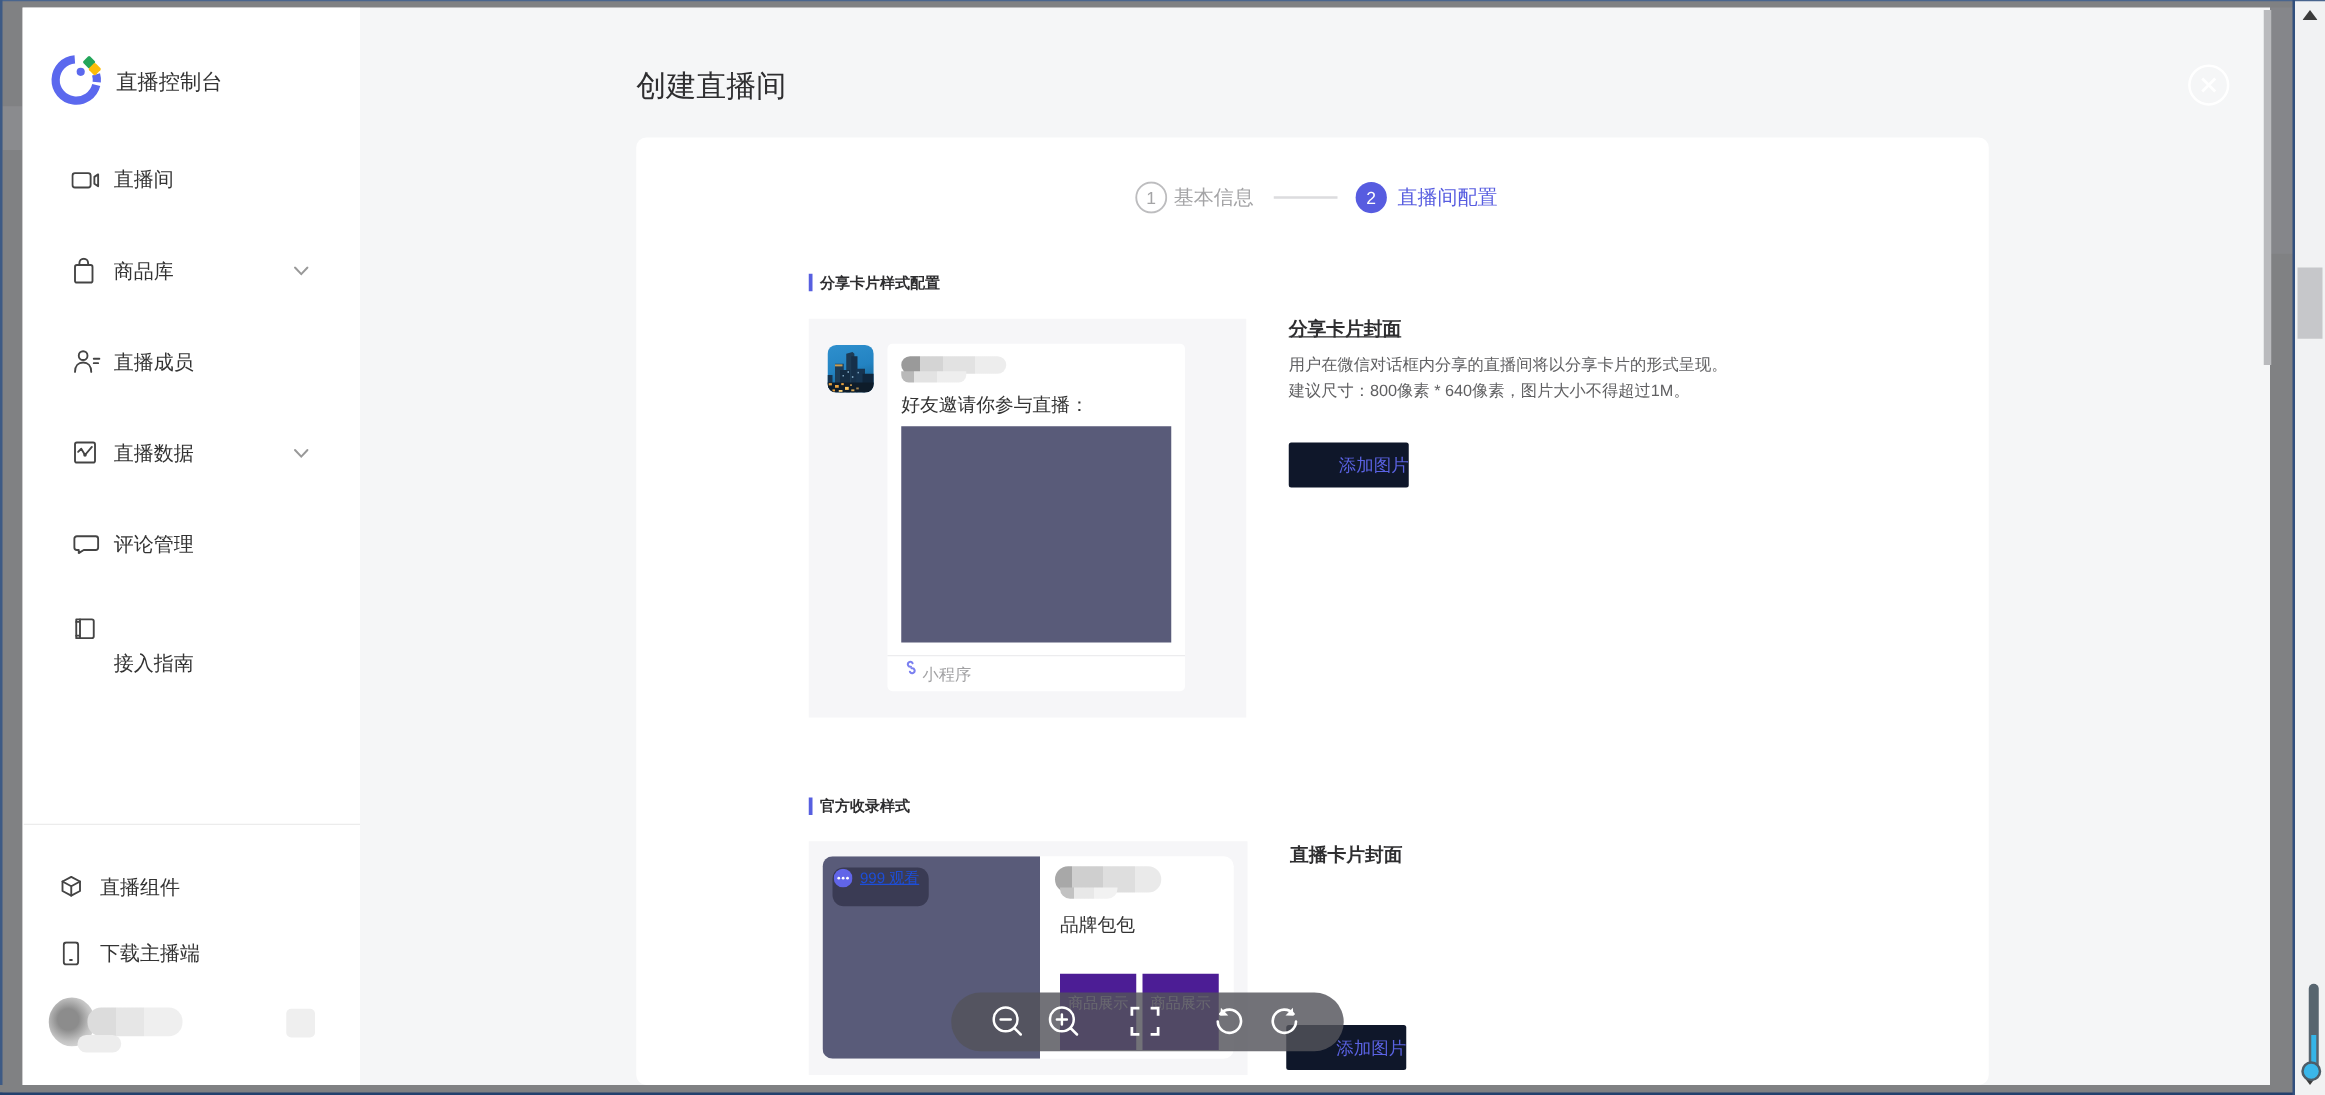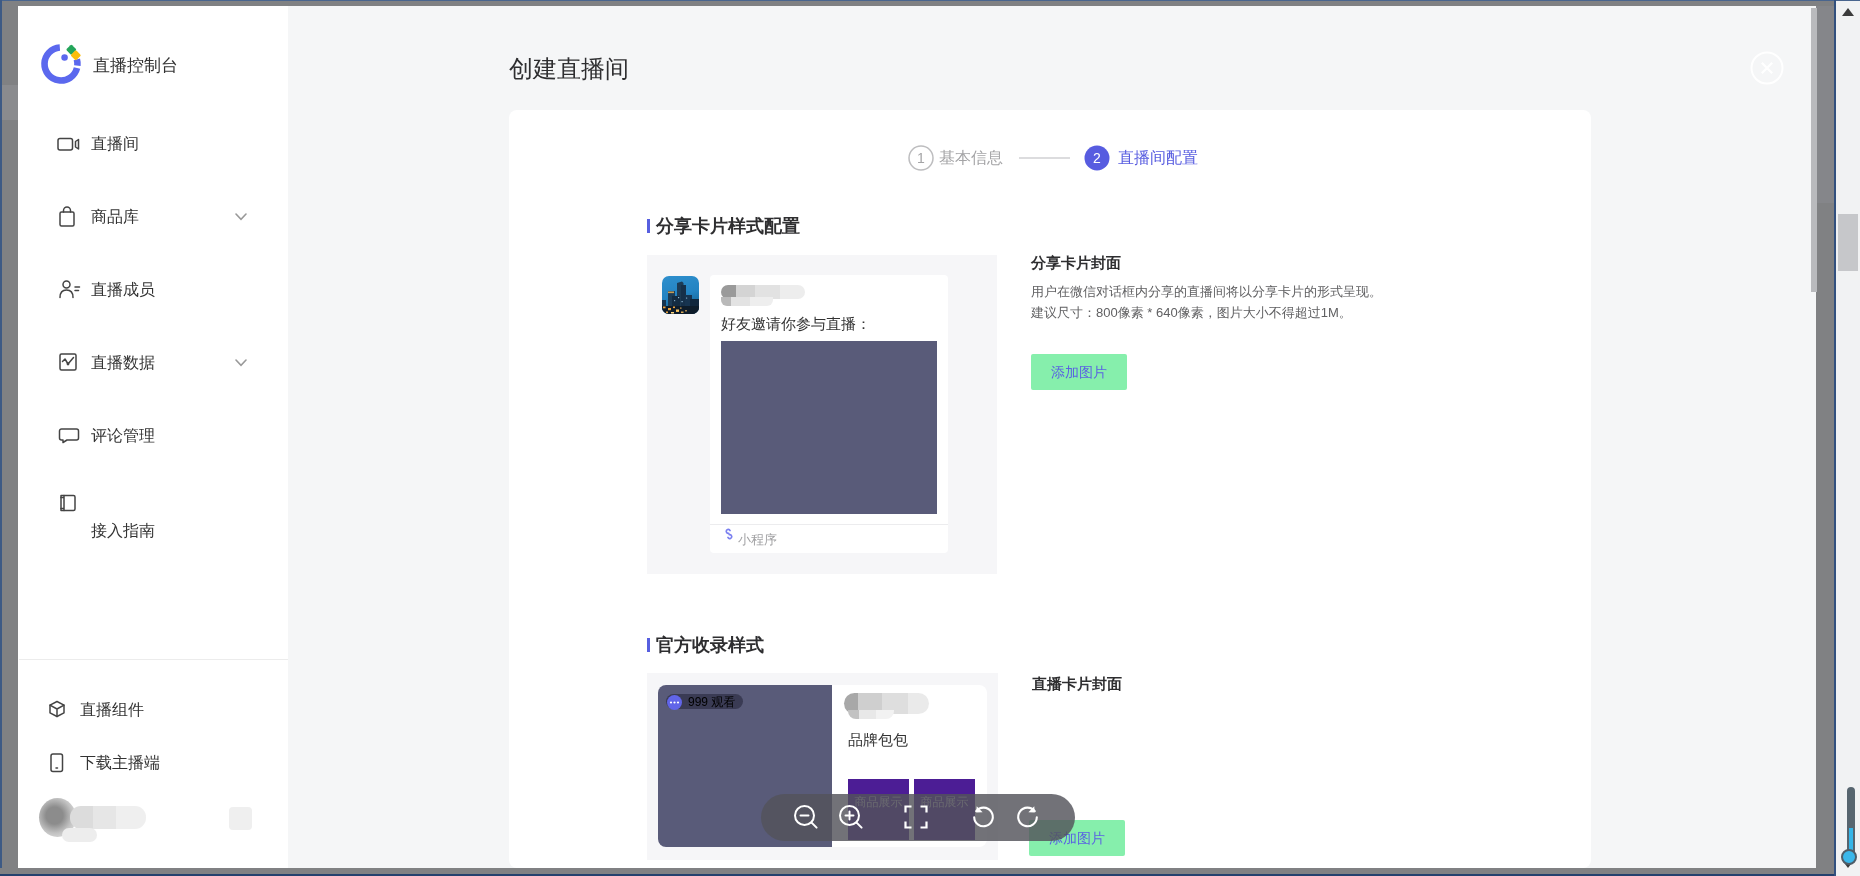--- a/index.html
+++ b/index.html
@@ -156,30 +156,30 @@
           <svg class="abs" style="left:13px;top:253px;" width="12" height="12" viewBox="0 0 14 14" fill="none" stroke="#7b80f0" stroke-width="1.9" stroke-linecap="round">
             <g transform="rotate(-18 7 7)">
               <path d="M9.4 3.6 A2.3 2.3 0 1 0 7.0 6.2"></path>
               <path d="M4.6 10.4 A2.3 2.3 0 1 0 7.0 7.8"></path>
             </g>
           </svg>
           <div class="abs" style="left:28px;top:256px;font-size:13px;color:#a2a2a4;">小程序</div>
         </div>
       </div>
 
-      <div class="abs h2" style="left:522px;top:144px;">分享卡片封面</div>
+      <div class="abs h2" style="left:522px;top:144px;text-decoration:underline;">分享卡片封面</div>
       <div class="abs p1" style="left:522px;top:171px;">用户在微信对话框内分享的直播间将以分享卡片的形式呈现。<br>建议尺寸：800像素 * 640像素，图片大小不得超过1M。</div>
       <div class="abs btn-grey" style="left:522px;top:244px;">添加图片</div>
 
       <div class="abs sec-bar" style="left:138px;top:528px;"></div>
       <div class="abs sec-title" style="left:147px;top:527px;">官方收录样式</div>
       <div class="abs" id="panel2" style="left:138px;top:563px;width:351px;height:187px;background:#f6f6f8;">
         <div class="abs" style="left:11px;top:12px;width:329px;height:162px;background:#fff;border-radius:8px;overflow:hidden;">
           <div class="abs" style="left:0;top:0;width:174px;height:162px;background:#595b79;"></div>
-          <div class="abs" id="badge" style="left:8px;top:9px;height:15px;border-radius:9px;background:rgba(30,30,50,0.52);color:#000000;font-size:12px;line-height:17px;padding:0 8px 0 22px;">999 观看</div>
+          <div class="abs" id="badge" style="left:8px;top:9px;height:31px;border-radius:9px;background:rgba(30,30,50,0.52);color:#1d4ed8;font-size:12px;line-height:17px;padding:0 8px 0 22px;text-decoration:underline;">999 观看</div>
           <svg class="abs" style="left:9px;top:10px;" width="15" height="15" viewBox="0 0 15 15">
             <circle cx="7.5" cy="7.5" r="7.5" fill="#6165e8"></circle>
             <circle cx="4" cy="7.5" r="1.1" fill="#fff"></circle>
               <circle cx="7.5" cy="7.5" r="1.1" fill="#fff"></circle>
               <circle cx="11" cy="7.5" r="1.1" fill="#fff"></circle>
           </svg>
           <div class="abs blur2" style="left:186px;top:8px;width:85px;height:21px;"></div>
             <div class="abs" style="left:190px;top:25px;width:46px;height:9px;border-radius:0 0 8px 8px;background:linear-gradient(90deg,#c2c2c2 0 25%,#e8e8e8 25% 60%,#f2f2f2 60%);"></div>
           <div class="abs" style="left:190px;top:46px;font-size:15px;color:#333;">品牌包包</div>
           <div class="abs ph-sq" style="left:190px;top:94px;">商品展示</div>
@@ -238,21 +238,21 @@
 <div class="abs" style="left:0;top:868px;width:1836px;height:6px;background:#808183;"></div>
 <div class="abs" style="left:0;top:874px;width:1836px;height:2px;background:#24416e;"></div>
 <div class="abs" style="left:1834px;top:0;width:2px;height:876px;background:#32507e;"></div>
 
 <style>
   .menu-item { font-size:16px; color:#333; }
   .menu-item2 { font-size:16px; color:#333; }
   .sico { width:24px; height:24px; fill:none; stroke:#444; stroke-width:1.5; stroke-linecap:round; stroke-linejoin:round; }
   .chev { fill:none; stroke:#999; stroke-width:1.6; stroke-linecap:round; }
   .sec-bar { width:3px; height:14px; background:#575fe0; }
-  .sec-title { font-size:18px; font-weight:bold; color:#2e2e30; line-height:16px;text-align:center; }
+  .sec-title { font-size:12px; font-weight:bold; color:#2e2e30; line-height:16px;text-align:center; }
   .h2 { font-size:15px; font-weight:bold; color:#2e2e30; }
   .p1 { font-size:13px; color:#606062; line-height:21px; }
-  .btn-grey { width:96px; height:36px; background:#86efac; color:#5a62e2; font-size:14px; text-align:center; line-height:36px; border-radius:2px; }
+  .btn-grey { width:96px; height:36px; background:#0f172a; color:#5a62e2; font-size:14px; text-align:right; line-height:36px; border-radius:2px; }
   .ph-sq { width:61px; height:61px; background:#4c1d95; color:#c9c9cc; font-size:12px; text-align:center; line-height:46px; }
   .blur1 { background:linear-gradient(90deg,#9a9a9a 0 18%,#d4d4d4 18% 40%,#e2e2e2 40% 70%,#ededed 70%); border-radius:10px; }
   .blur2 { background:linear-gradient(90deg,#a8a8a8 0 16%,#cfcfcf 16% 45%,#dedede 45% 75%,#eaeaea 75%); border-radius:12px; }
   #qmark { display:inline-block; width:14px; height:14px; border:1px solid #5f5f61; border-radius:50%; font-size:11px; line-height:14px; text-align:center; margin-left:2px; }
 </style>
 
 </body></html>

